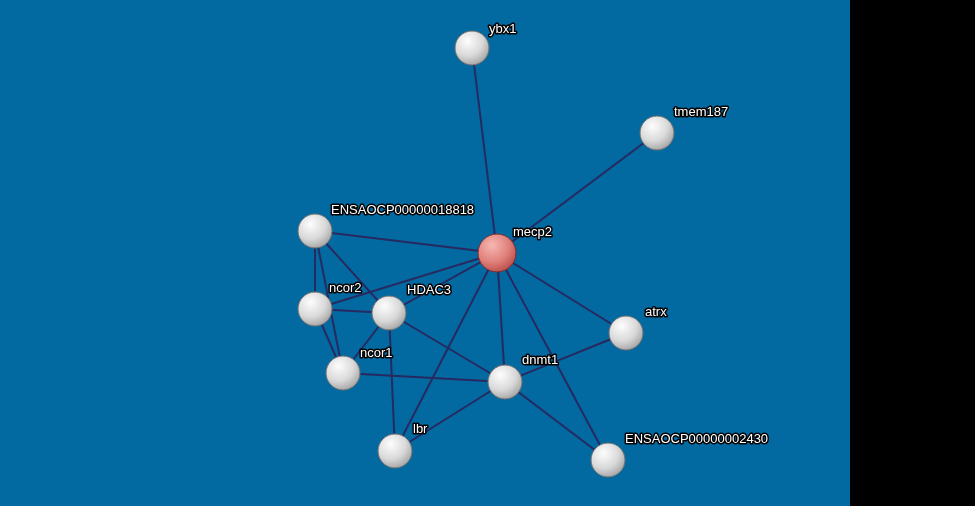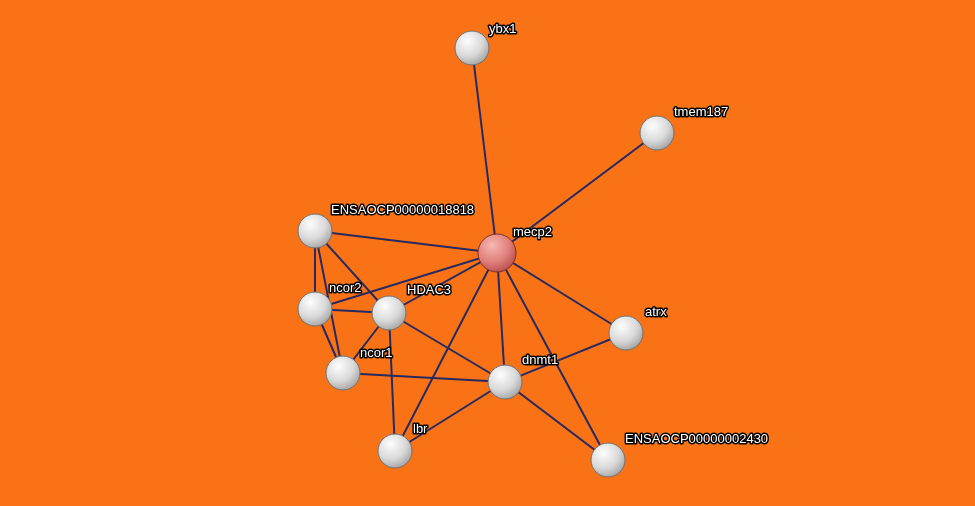--- a/index.html
+++ b/index.html
@@ -2,23 +2,23 @@
 <html><head>
 <meta charset="utf-8">
 <style>
   html, body {
     margin: 0;
     padding: 0;
     background: #000000;
   }
   .stage {
     position: relative;
-    width: 975px;
+    width: 850px;
     height: 506px;
-    background: #f97316;
+    background: #0369a1;
     overflow: hidden;
     font-family: "Liberation Sans", sans-serif;
   }
   svg.graph {
     display: block;
     width: 975px;
     height: 506px;
   }
   svg.graph text {
     font-family: "Liberation Sans", sans-serif;

